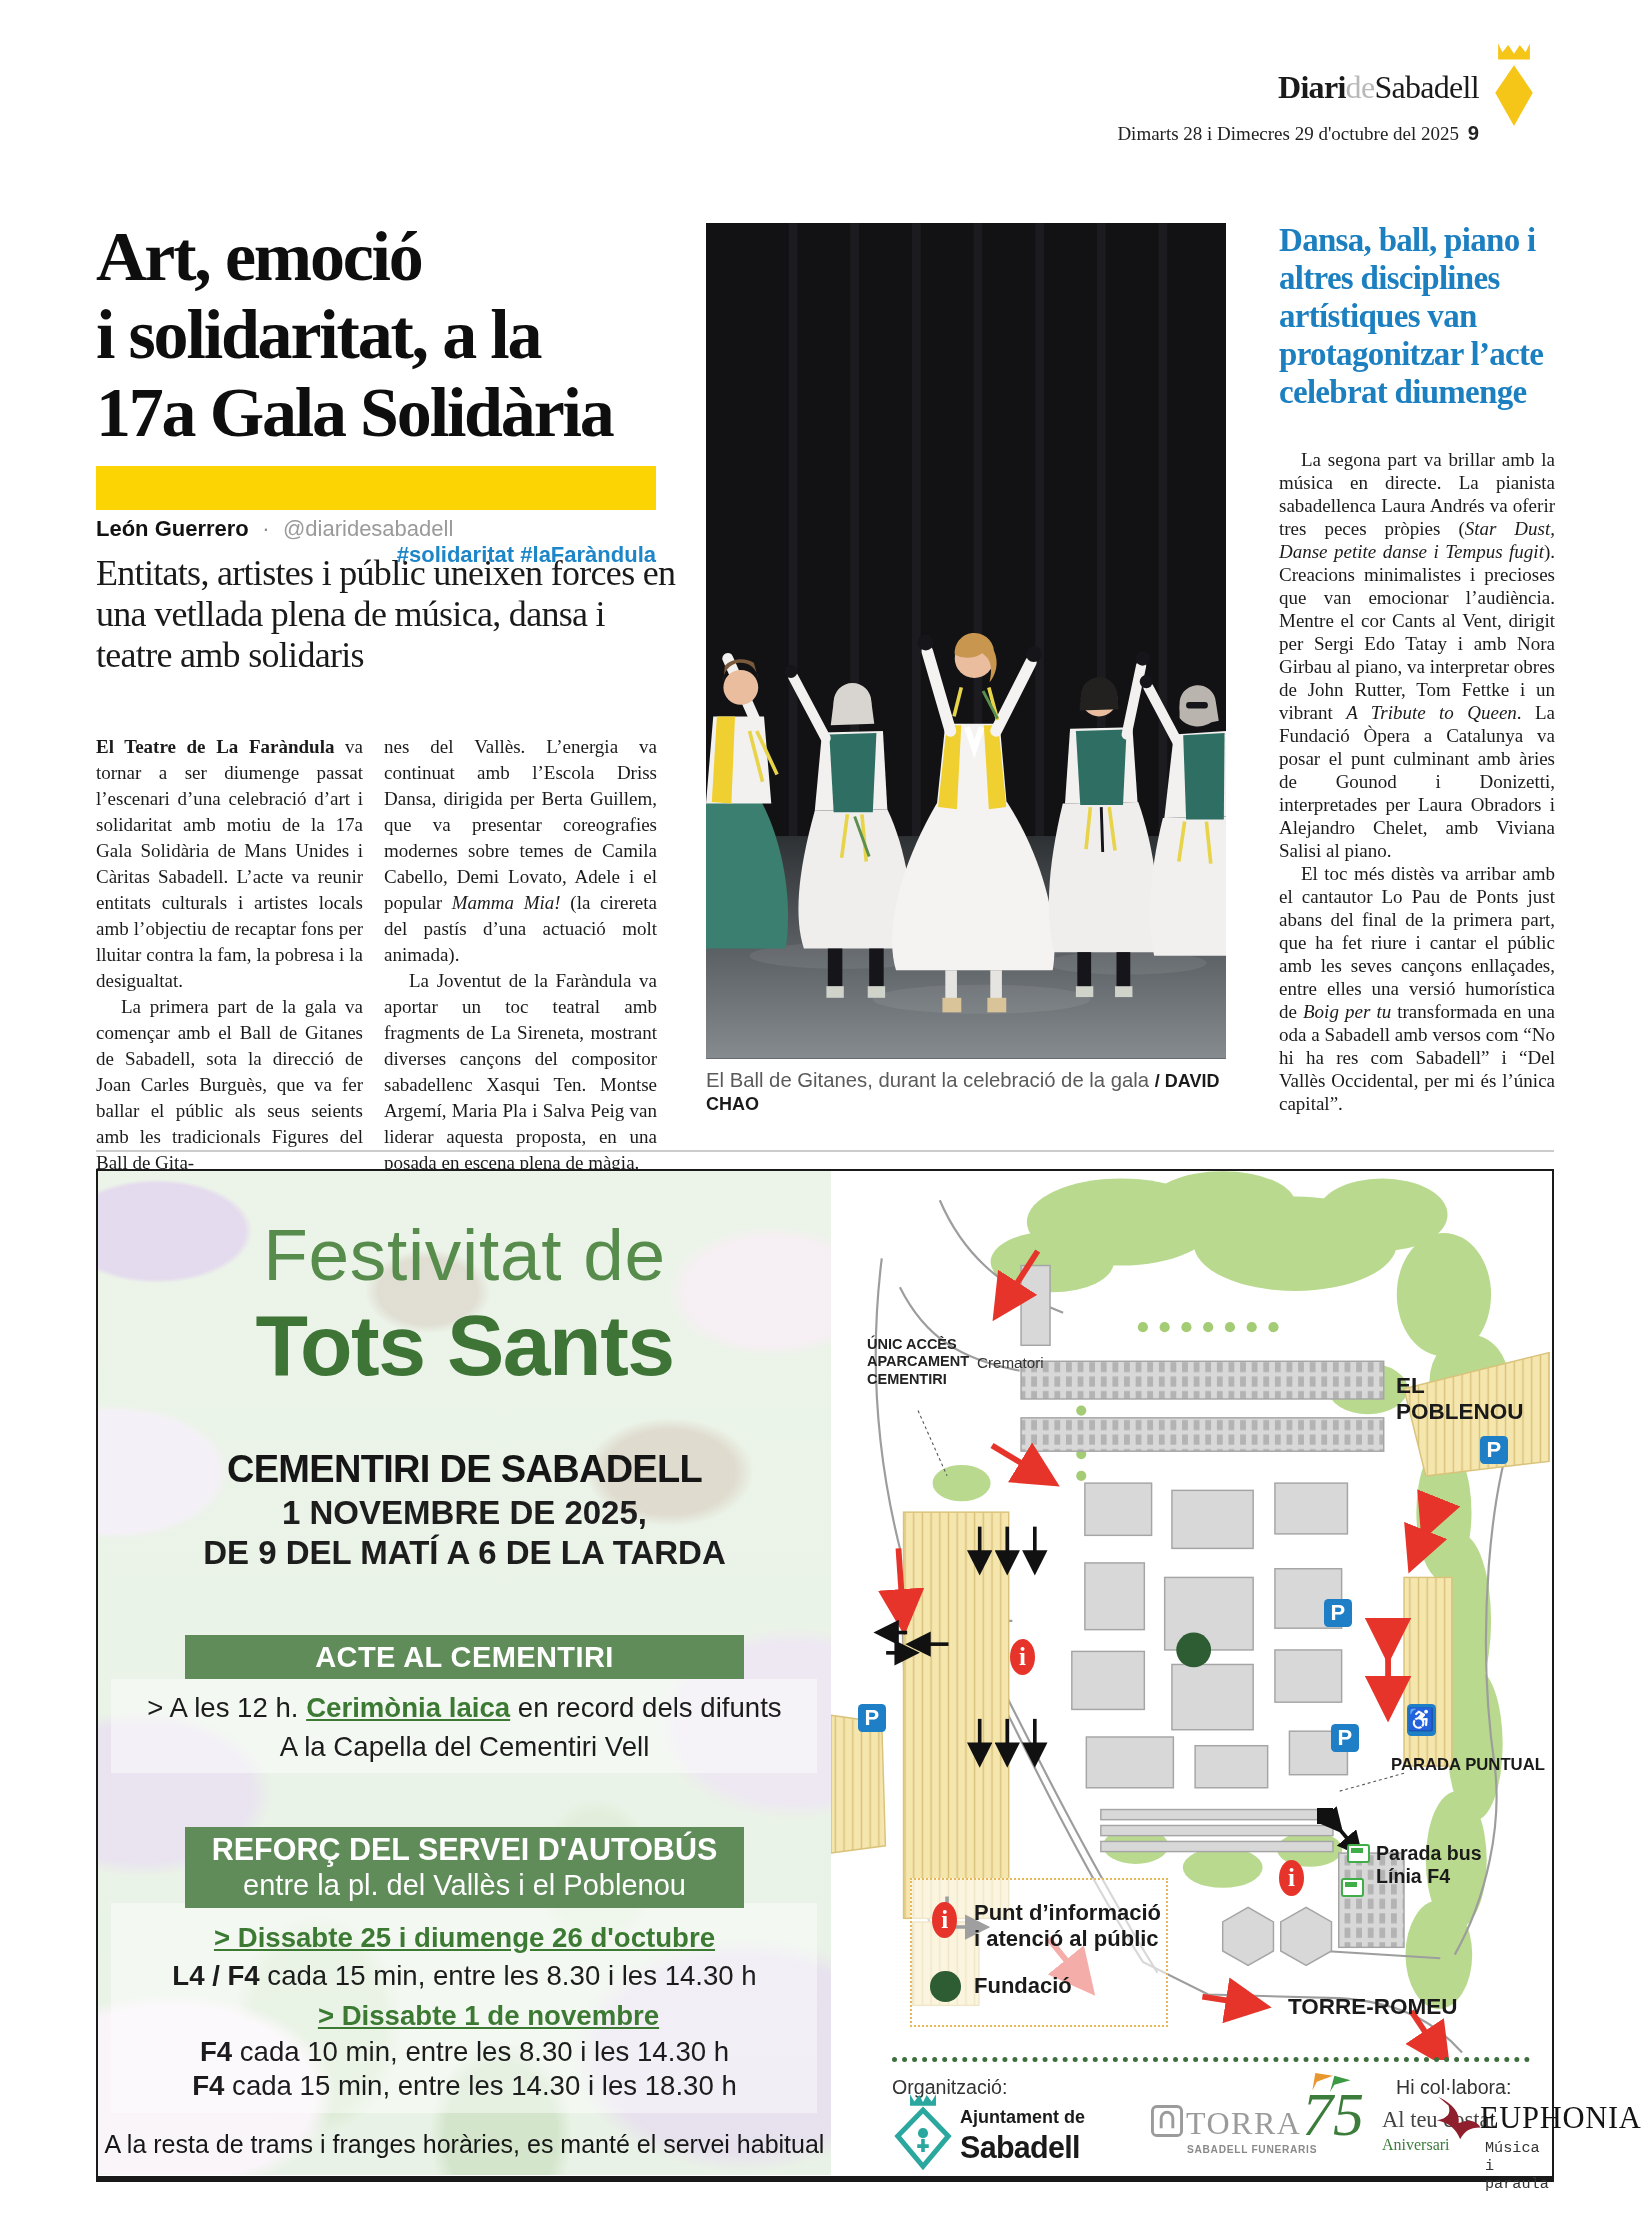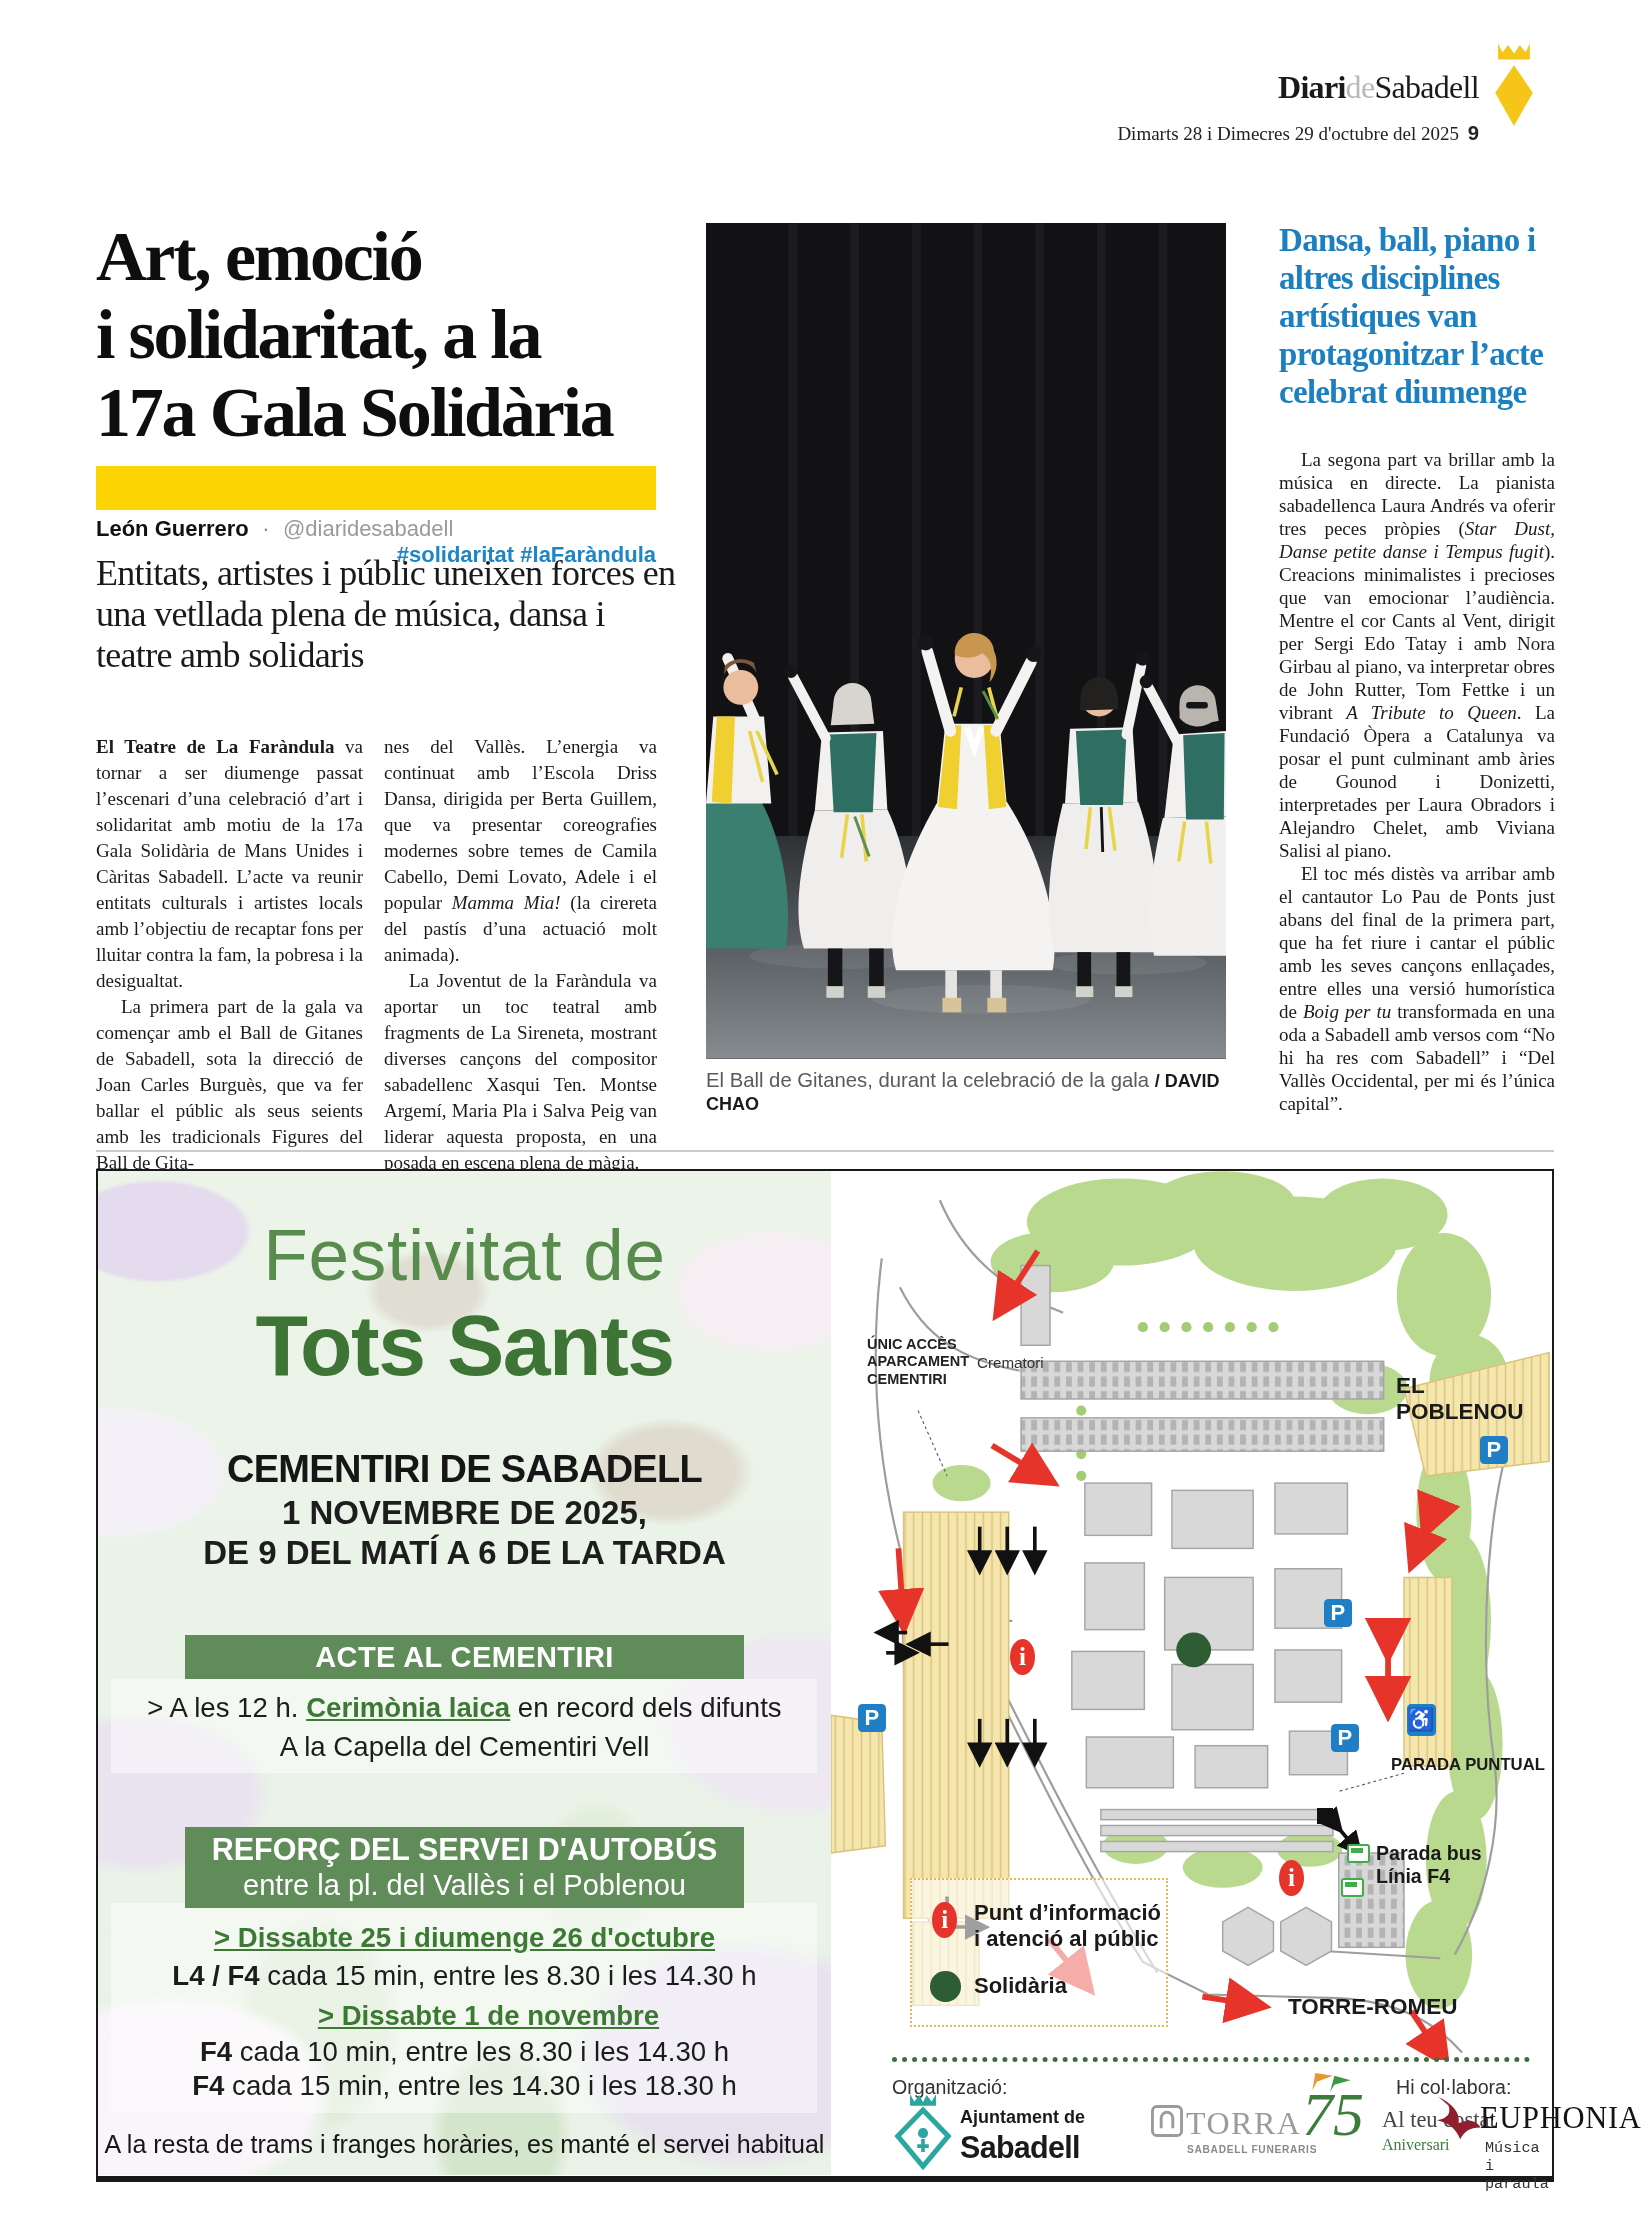--- a/index.html
+++ b/index.html
@@ -467,21 +467,21 @@
     </div>
     <div class="map-label lbl-torre">TORRE-ROMEU</div>
 
     <div class="legend">
       <div class="info-icon" style="left:20.3px;top:22px;">i</div>
       <div class="legend-item" style="left:62px;top:20.3px;">
         <div>Punt d’informació</div>
           <div>i atenció al públic</div>
       </div>
       <div class="green-dot" style="left:18px;top:91px;"></div>
-      <div class="legend-item" style="left:62px;top:93px;">Solidària</div>
+      <div class="legend-item" style="left:62px;top:93px;">Fundació</div>
     </div>
 
     <div class="dotted-sep"></div>
     <div class="org-label" style="left:794px;top:905px;">Organització:</div>
     <div class="org-label" style="left:1298px;top:905px;">Hi col·labora:</div>
 
     <svg class="abs" style="left:794px;top:920px;" width="62" height="80" viewBox="0 0 86 110">
       <path d="M25 4 L31 14 L38 5 L43 15 L48 5 L55 14 L61 4 L61 20 L25 20 Z" fill="#2aa79f"></path>
       <path d="M43 26 L78 62 L43 104 L8 62 Z" fill="none" stroke="#2aa79f" stroke-width="7"></path>
       <circle cx="43" cy="58" r="7" fill="#2aa79f"></circle>

